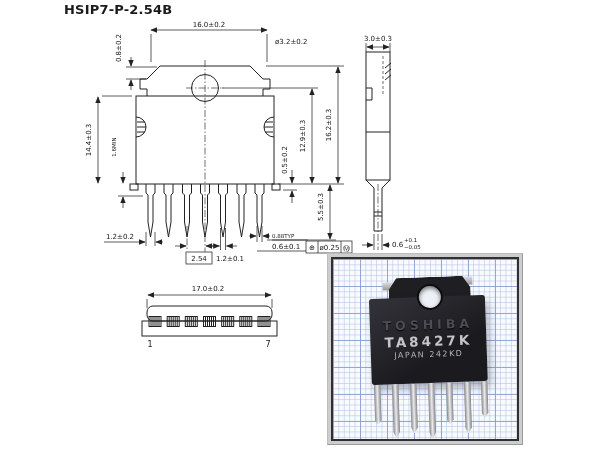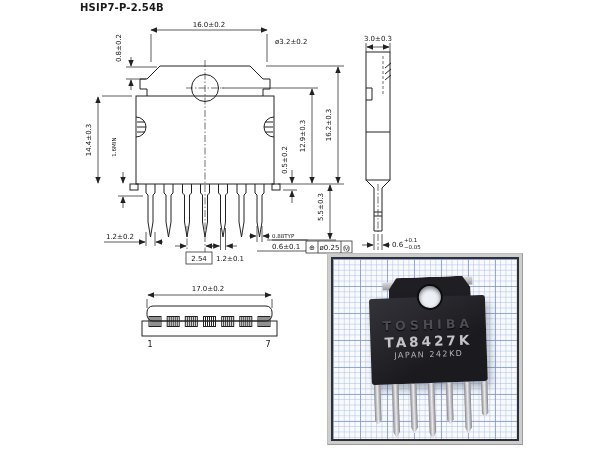--- a/index.html
+++ b/index.html
@@ -1,18 +1,18 @@
 <!DOCTYPE html>
 <html><head>
 <meta charset="utf-8">
 <style>
   html,body{margin:0;padding:0;background:#888;}
   #stage{position:relative;width:600px;height:451px;background:#ffffff;overflow:hidden;
          font-family:"DejaVu Sans",sans-serif;}
-  #title{position:absolute;left:80px;top:2px;font-size:10px;font-weight:700;color:#1a1a1a;letter-spacing:.2px;}
+  #title{position:absolute;left:64px;top:2px;font-size:13px;font-weight:700;color:#1a1a1a;letter-spacing:.2px;}
   svg{position:absolute;left:0;top:0;}
   svg text{font-family:"DejaVu Sans",sans-serif;fill:#161616;stroke:none;}
   .dim{font-size:7px;}
   .dim-sm{font-size:5.5px;}
   .pinlabel{font-size:8px;}
   
   #photo{position:absolute;left:327px;top:253px;width:196px;height:192px;box-sizing:border-box;
          background:#cdcdcd;padding:3px;
          border:1px solid #bdbdbd;border-right-color:#9b9b9b;border-bottom-color:#9b9b9b;}
   #paper{position:relative;width:100%;height:100%;box-sizing:border-box;border:2px solid #303034;

